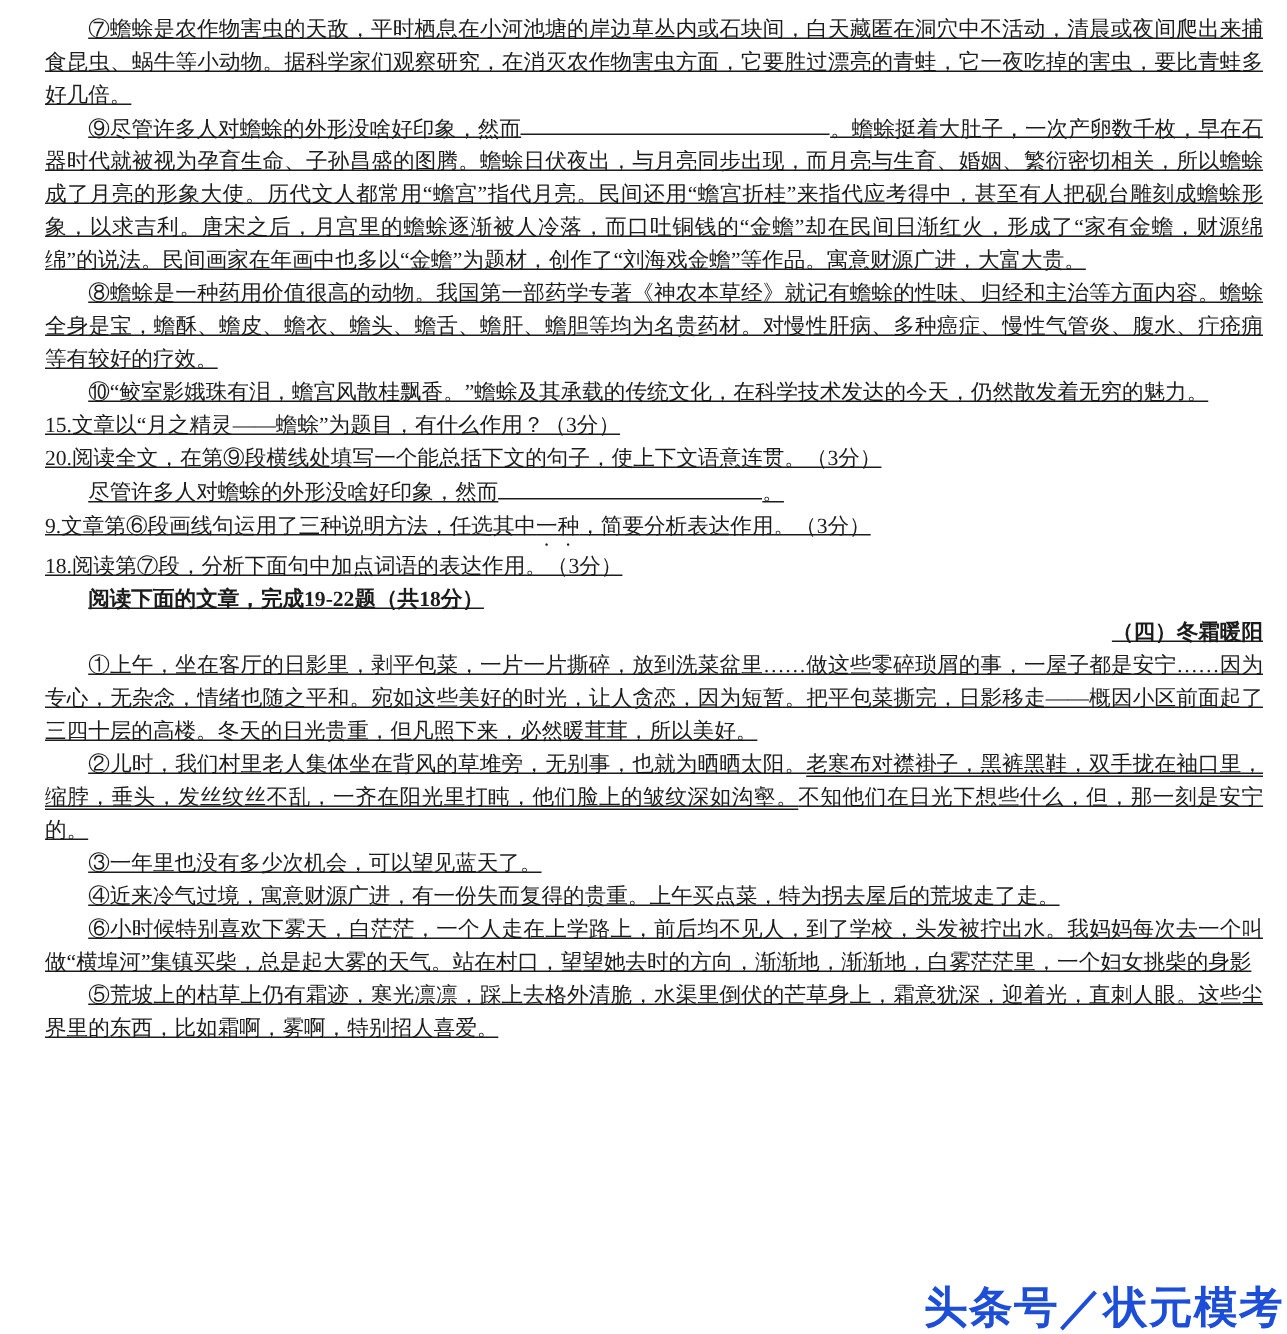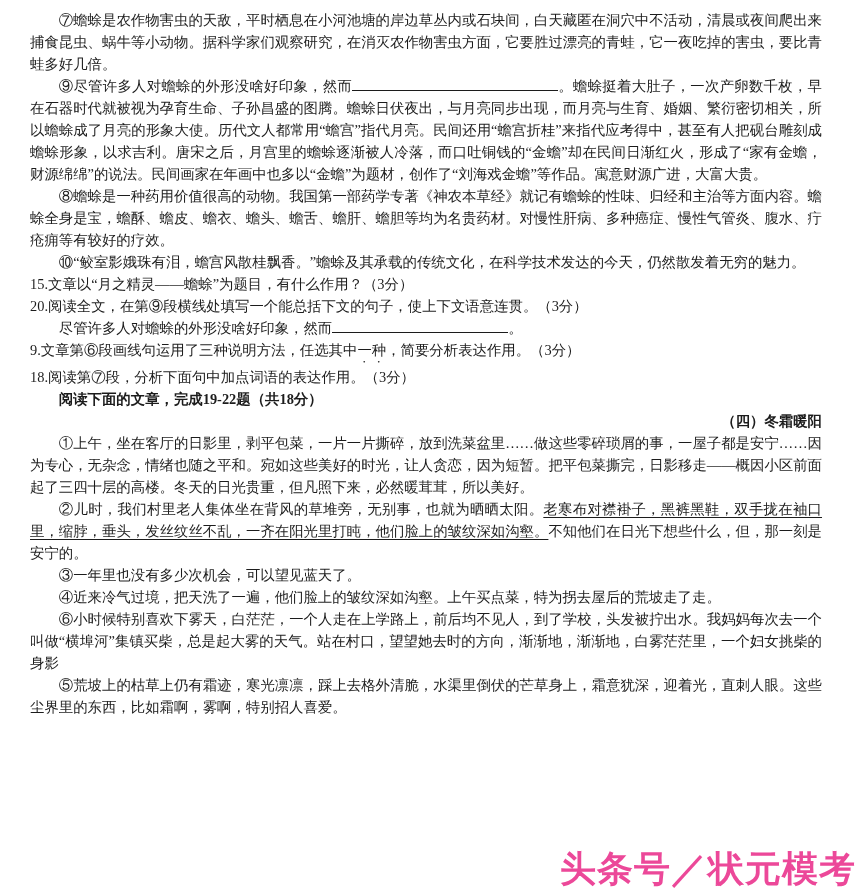--- a/index.html
+++ b/index.html
@@ -4,23 +4,24 @@
 <style>
   html,body{margin:0;padding:0;background:#ffffff;}
   .page{
     position:relative;
     width:858px;height:889px;
     overflow:hidden;
     background:#ffffff;
     font-family:"Liberation Serif","DejaVu Serif",serif;
     font-size:14.4px;line-height:22px;
     color:#1c1c1c;
-    padding:9px 36px 0 30px;
+    padding:9px 16px 0 30px;
     box-sizing:border-box;
     text-align:justify;
+    text-decoration:underline;
   }
   .page p{margin:0;}
   .para{text-indent:2em;}
   .mt-para{margin-top:3px;}
   .q{text-indent:0;}
   .q15{margin-top:7px;}
   .q16{margin-top:38px;}
   .q16-line{margin-top:3px;}
   .q17{margin-top:30px;}
   .q18{margin-top:36px;}
@@ -33,22 +34,22 @@
   .ul{text-decoration:underline;text-underline-offset:3px;text-decoration-thickness:1px;}
   .dot{
     -webkit-text-emphasis:dot #1c1c1c;
     -webkit-text-emphasis-position:under right;
     text-emphasis:dot #1c1c1c;
     text-emphasis-position:under right;
   }
   .watermark{
     position:absolute;right:2px;bottom:0;
     font-family:"Liberation Sans","DejaVu Sans",sans-serif;
-    font-weight:bold;font-size:36px;line-height:1.1;
-    color:#ec4899;letter-spacing:1px;white-space:nowrap;
+    font-weight:bold;font-size:29px;line-height:1.1;
+    color:#1d4ed8;letter-spacing:1px;white-space:nowrap;
   }
 </style>
 </head>
 <body>
 
 <div class="page">
 
   <p class="para">⑦蟾蜍是农作物害虫的天敌，平时栖息在小河池塘的岸边草丛内或石块间，白天藏匿在洞穴中不活动，清晨或夜间爬出来捕食昆虫、蜗牛等小动物。据科学家们观察研究，在消灭农作物害虫方面，它要胜过漂亮的青蛙，它一夜吃掉的害虫，要比青蛙多好几倍。</p>
 
   <p class="para mt-para"><span>⑨尽管许多人对蟾蜍的外形没啥好印象，然而</span><span class="blank blank-p9"></span><span>。蟾蜍挺着大肚子，一次产卵数千枚，早在石器时代就被视为孕育生命、子孙昌盛的图腾。蟾蜍日伏夜出，与月亮同步出现，而月亮与生育、婚姻、繁衍密切相关，所以蟾蜍成了月亮的形象大使。历代文人都常用“蟾宫”指代月亮。民间还用“蟾宫折桂”来指代应考得中，甚至有人把砚台雕刻成蟾蜍形象，以求吉利。唐宋之后，月宫里的蟾蜍逐渐被人冷落，而口吐铜钱的“金蟾”却在民间日渐红火，形成了“家有金蟾，财源绵绵”的说法。民间画家在年画中也多以“金蟾”为题材，创作了“刘海戏金蟾”等作品。寓意财源广进，大富大贵。</span></p>
@@ -71,21 +72,21 @@
   <p class="para instr">阅读下面的文章，完成19-22题（共18分）</p>
 
   <p class="title">（四）冬霜暖阳</p>
 
   <p class="para">①上午，坐在客厅的日影里，剥平包菜，一片一片撕碎，放到洗菜盆里……做这些零碎琐屑的事，一屋子都是安宁……因为专心，无杂念，情绪也随之平和。宛如这些美好的时光，让人贪恋，因为短暂。把平包菜撕完，日影移走——概因小区前面起了三四十层的高楼。冬天的日光贵重，但凡照下来，必然暖茸茸，所以美好。</p>
 
   <p class="para"><span>②儿时，我们村里老人集体坐在背风的草堆旁，无别事，也就为晒晒太阳。</span><span class="ul">老寒布对襟褂子，黑裤黑鞋，双手拢在袖口里，缩脖，垂头，发丝纹丝不乱，一齐在阳光里打盹，他们脸上的皱纹深如沟壑。</span><span>不知他们在日光下想些什么，但，那一刻是安宁的。</span></p>
 
   <p class="para">③一年里也没有多少次机会，可以望见蓝天了。</p>
 
-  <p class="para">④近来冷气过境，把天洗了一遍，他们脸上的皱纹深如沟壑。上午买点菜，特为拐去屋后的荒坡走了走。</p>
+  <p class="para">④近来冷气过境，寓意财源广进，有一份失而复得的贵重。上午买点菜，特为拐去屋后的荒坡走了走。</p>
 
   <p class="para">⑥小时候特别喜欢下雾天，白茫茫，一个人走在上学路上，前后均不见人，到了学校，头发被拧出水。我妈妈每次去一个叫做“横埠河”集镇买柴，总是起大雾的天气。站在村口，望望她去时的方向，渐渐地，渐渐地，白雾茫茫里，一个妇女挑柴的身影</p>
 
   <p class="para">⑤荒坡上的枯草上仍有霜迹，寒光凛凛，踩上去格外清脆，水渠里倒伏的芒草身上，霜意犹深，迎着光，直刺人眼。这些尘界里的东西，比如霜啊，雾啊，特别招人喜爱。</p>
 
   <div class="watermark">头条号／状元模考</div>
 
 </div>
 
 </body></html>

